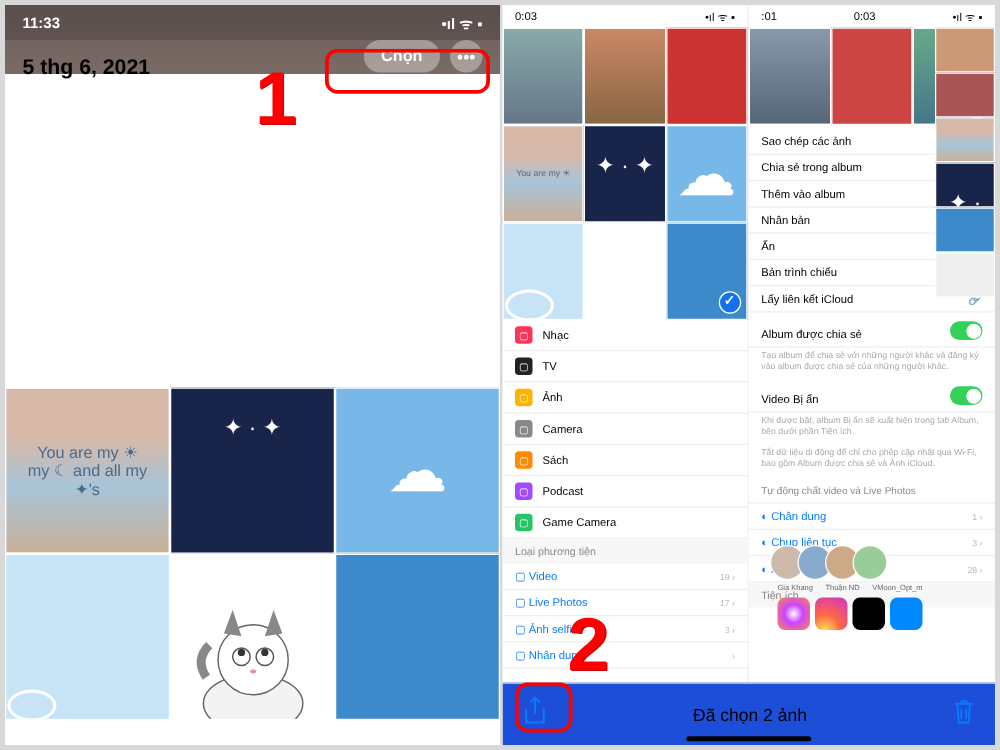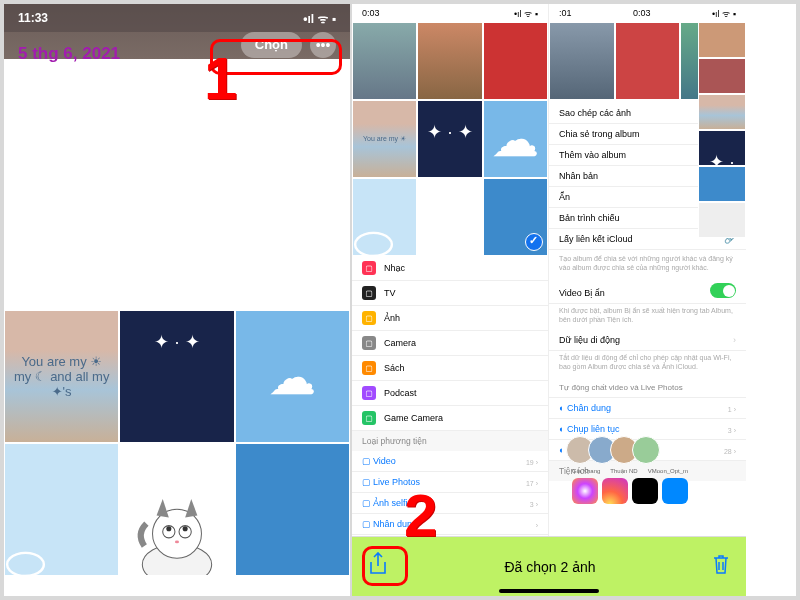--- a/index.html
+++ b/index.html
@@ -1,25 +1,25 @@
 <!DOCTYPE html>
 <html><head>
 <meta charset="utf-8">
 <style>
   *{box-sizing:border-box;margin:0;padding:0;font-family:-apple-system,Helvetica,Arial,sans-serif}
   body{width:800px;height:600px;overflow:hidden;background:#fff}
   .outer{width:800px;height:600px;border:4px solid #d8d8d8;display:flex;position:relative}
   .pane{height:100%;position:relative;overflow:hidden}
-  .p1{width:348px;border-right:2px solid #d8d8d8}
+  .p1{width:398px;border-right:2px solid #d8d8d8}
   .p2{width:394px}
 
   
   .sb{height:28px;display:flex;justify-content:space-between;align-items:center;padding:0 14px;font-size:12px;color:#fff;font-weight:600;background:rgba(80,70,70,.55);position:absolute;top:0;left:0;right:0;z-index:5}
   .hdr{position:absolute;top:0;left:0;right:0;height:100px;background:linear-gradient(#6a5c58,#7a6b65 55%,#fff 55%);z-index:3}
-  .date{position:absolute;top:40px;left:14px;color:#a21caf;font-size:17px;font-weight:700;z-index:4}
+  .date{position:absolute;top:40px;left:14px;color:#000000;font-size:17px;font-weight:700;z-index:4}
   .btns{position:absolute;top:28px;right:14px;display:flex;gap:8px;z-index:4}
   .pill{background:rgba(255,255,255,.35);backdrop-filter:blur(2px);color:#fff;font-size:13px;padding:5px 14px;border-radius:14px;font-weight:600}
   .dot3{background:rgba(255,255,255,.35);width:26px;height:26px;border-radius:50%;display:flex;align-items:center;justify-content:center;color:#fff;font-size:14px}
   .redbox{border:3px solid #ff0000;border-radius:10px;position:absolute}
   .big1{position:absolute;top:40px;left:200px;font-size:60px;font-weight:800;color:#ff0000;z-index:6;text-shadow:1px 1px 0 #c00}
   .grid1{position:absolute;top:100px;left:0;right:0;bottom:0}
   .grow{display:flex;height:133px}
   .cell{flex:1;border:1px solid #fff;background-size:cover;background-position:center}
   .sky{background:linear-gradient(#d7b8a8 30%,#a8c4d8 60%,#c8b098)}
   .txtcell{display:flex;flex-direction:column;align-items:center;justify-content:center;font-family:cursive;font-size:13px;color:#4a6a8a}
@@ -43,21 +43,21 @@
   .chk{position:absolute;bottom:4px;right:4px;width:18px;height:18px;background:#1372ef;border-radius:50%;border:1.5px solid #fff}
   .chk::after{content:"✓";color:#fff;font-size:11px;font-weight:700;position:absolute;top:0;left:3px}
   .panel{background:#fff;font-size:9px}
   .pitem{display:flex;align-items:center;gap:8px;padding:5px 10px;border-bottom:.5px solid #eee}
   .pico{width:14px;height:14px;border-radius:3px;display:flex;align-items:center;justify-content:center;font-size:8px;color:#fff}
   .hcat{padding:5px 10px;font-size:8.5px;color:#888;background:#f7f7f7}
   .row2{display:flex;justify-content:space-between;align-items:flex-end;padding:5px 10px;border-bottom:.5px solid #eee;font-size:9px}
   .toggle{width:26px;height:15px;border-radius:8px;background:#32d158;position:relative}
   .toggle::after{content:"";width:12px;height:12px;background:#fff;border-radius:50%;position:absolute;top:1.5px;right:1.5px}
   .tiny{font-size:7px;color:#aaa;padding:2px 10px 6px;line-height:1.3}
-  .bbar{position:absolute;bottom:0;left:0;right:0;height:60px;background:#bef264;border-top:.5px solid #ddd;display:flex;align-items:center;justify-content:space-between;padding:0 16px;z-index:10}
+  .bbar{position:absolute;bottom:0;left:0;right:0;height:50px;background:#1d4ed8;border-top:.5px solid #ddd;display:flex;align-items:center;justify-content:space-between;padding:0 16px;z-index:10}
   .share{color:#0a7aff;font-size:22px}
   .trash{color:#0a7aff;font-size:20px}
   .selcount{font-size:14px;font-weight:500;color:#000}
   .big2{position:absolute;bottom:46px;left:52px;font-size:60px;font-weight:800;color:#ff0000;z-index:20;text-shadow:1px 1px 0 #c00}
   .sharecircles{display:flex;gap:-4px;padding:4px 8px}
   .sc{width:28px;height:28px;border-radius:50%;background:#ddd;border:1.5px solid #fff;margin-left:-6px;background-size:cover}
   .appicons{display:flex;gap:4px;padding:4px 8px}
   .ai{width:26px;height:26px;border-radius:6px}
   .gend{font-size:7px}
   .homebar{position:absolute;bottom:3px;left:50%;width:100px;height:4px;background:#000;border-radius:3px;transform:translateX(-50%);z-index:11}
@@ -226,30 +226,30 @@
           </div>
           <div class="row2">
             <span>Bản trình chiếu</span>
             <span style="color:#888">▷</span>
           </div>
           <div class="row2">
             <span>Lấy liên kết iCloud</span>
             <span style="color:#888">🔗</span>
           </div>
         </div>
+      <div class="row2">
+          <span>Album được chia sẻ</span>
+          <div class="toggle"></div>
+        </div>
       <div class="tiny">Tạo album để chia sẻ với những người khác và đăng ký vào album được chia sẻ của những người khác.</div>
       <div class="row2">
           <span>Video Bị ẩn</span>
           <div class="toggle"></div>
         </div>
       <div class="tiny">Khi được bật, album Bị ẩn sẽ xuất hiện trong tab Album, bên dưới phần Tiện ích.</div>
-      <div class="row2">
-          <span>Dữ liệu di động</span>
-          <span style="color:#ccc">›</span>
-        </div>
       <div class="tiny">Tắt dữ liệu di động để chỉ cho phép cập nhật qua Wi-Fi, bao gồm Album được chia sẻ và Ảnh iCloud.</div>
       <div class="row2" style="font-size:8px;color:#888">
           <span>Tự động chất video và Live Photos</span>
         </div>
       <div class="panel" id="utilR">
           <div class="row2">
             <span style="color:#0a7aff">◐ Chân dung</span>
             <span class="gend" style="color:#bbb">1 ›</span>
           </div>
           <div class="row2">

